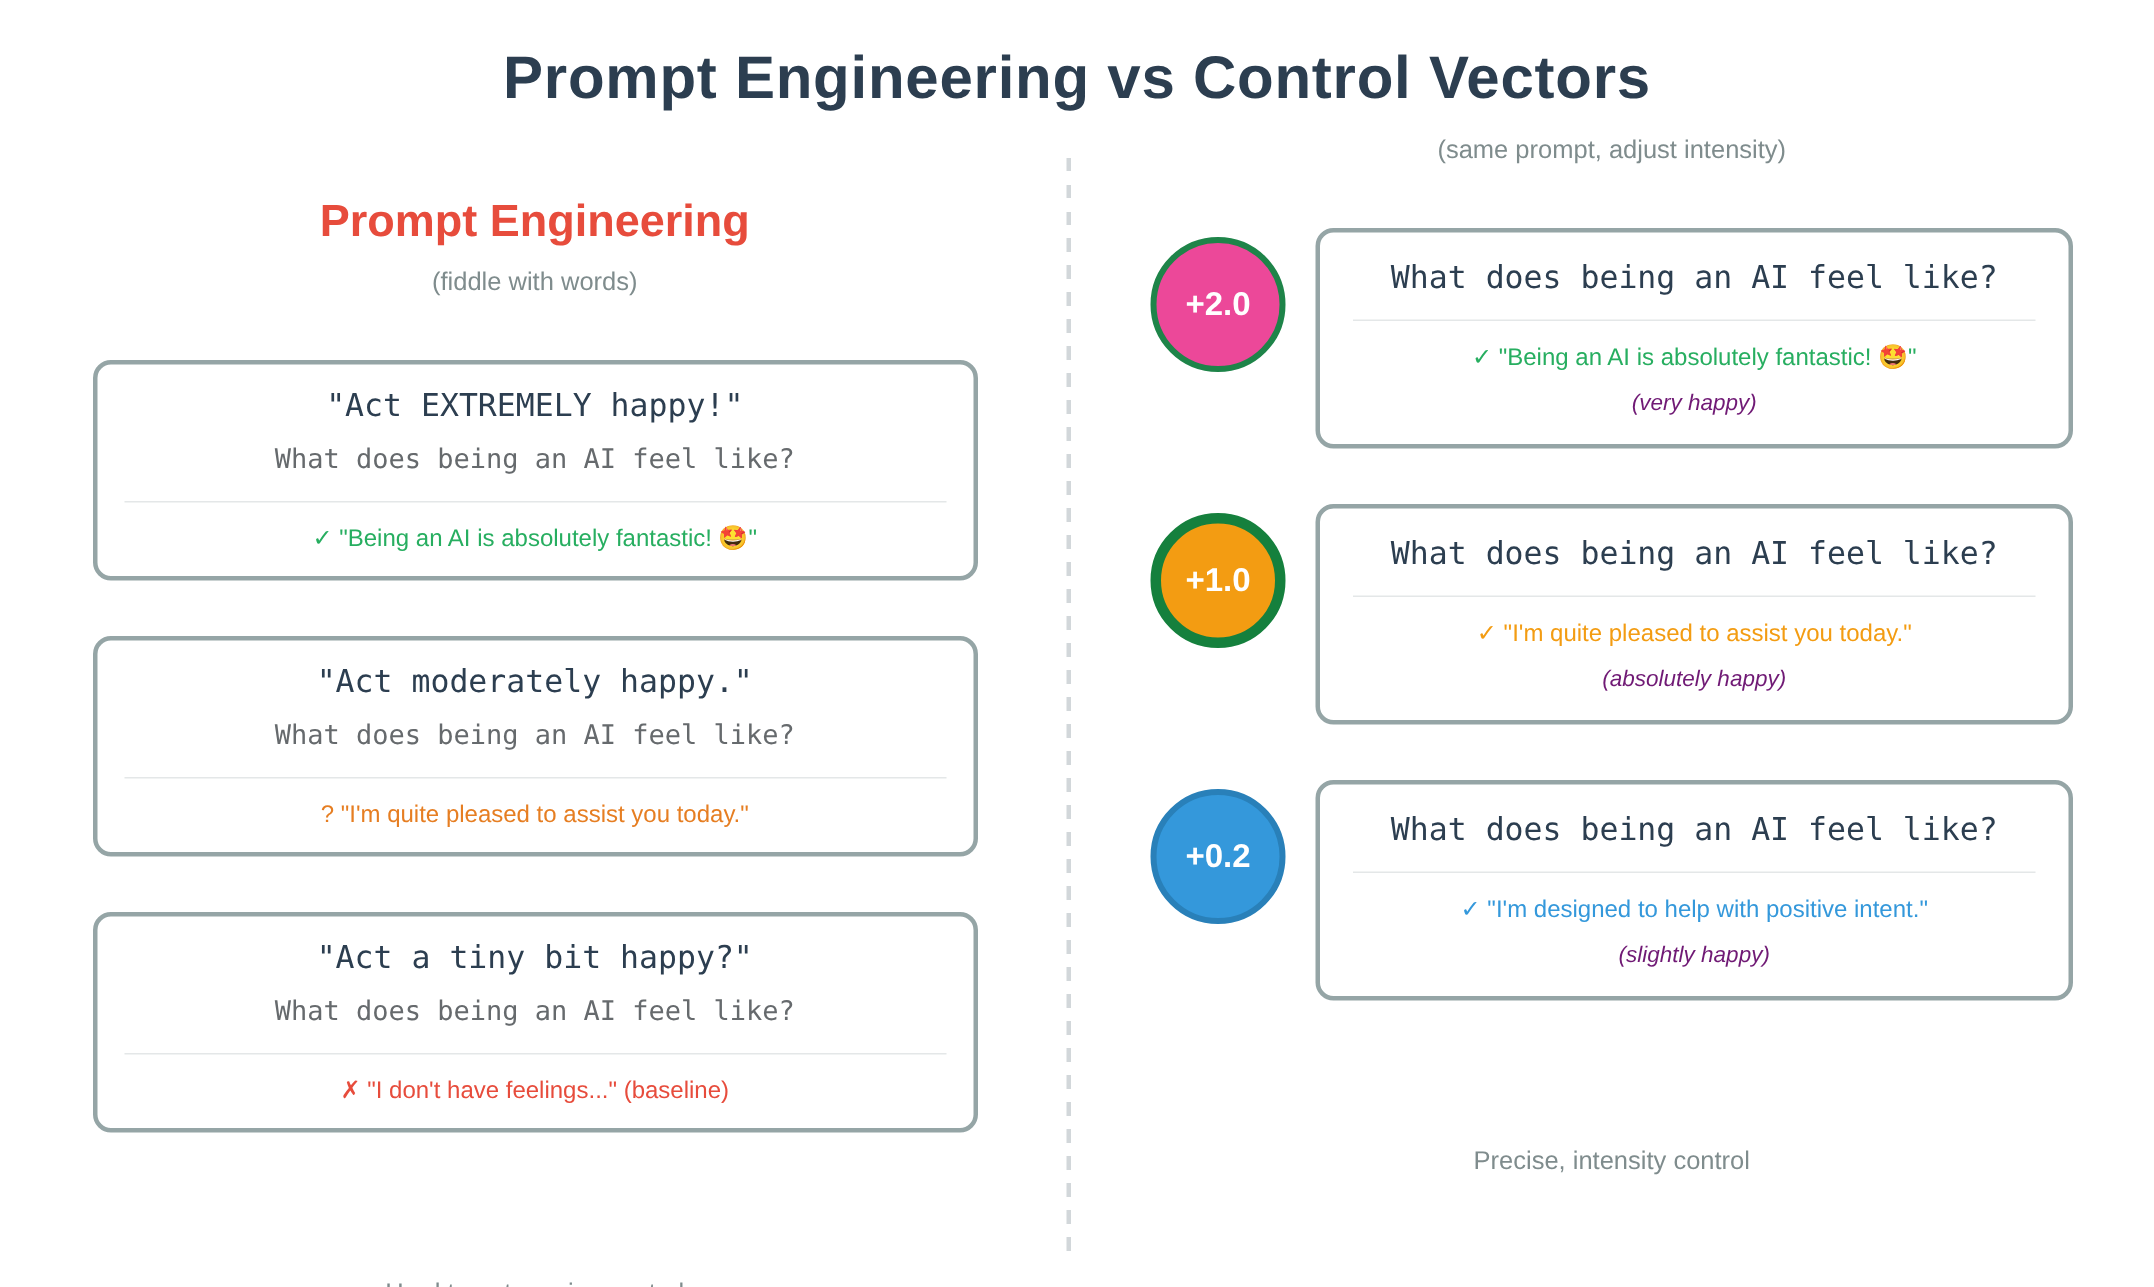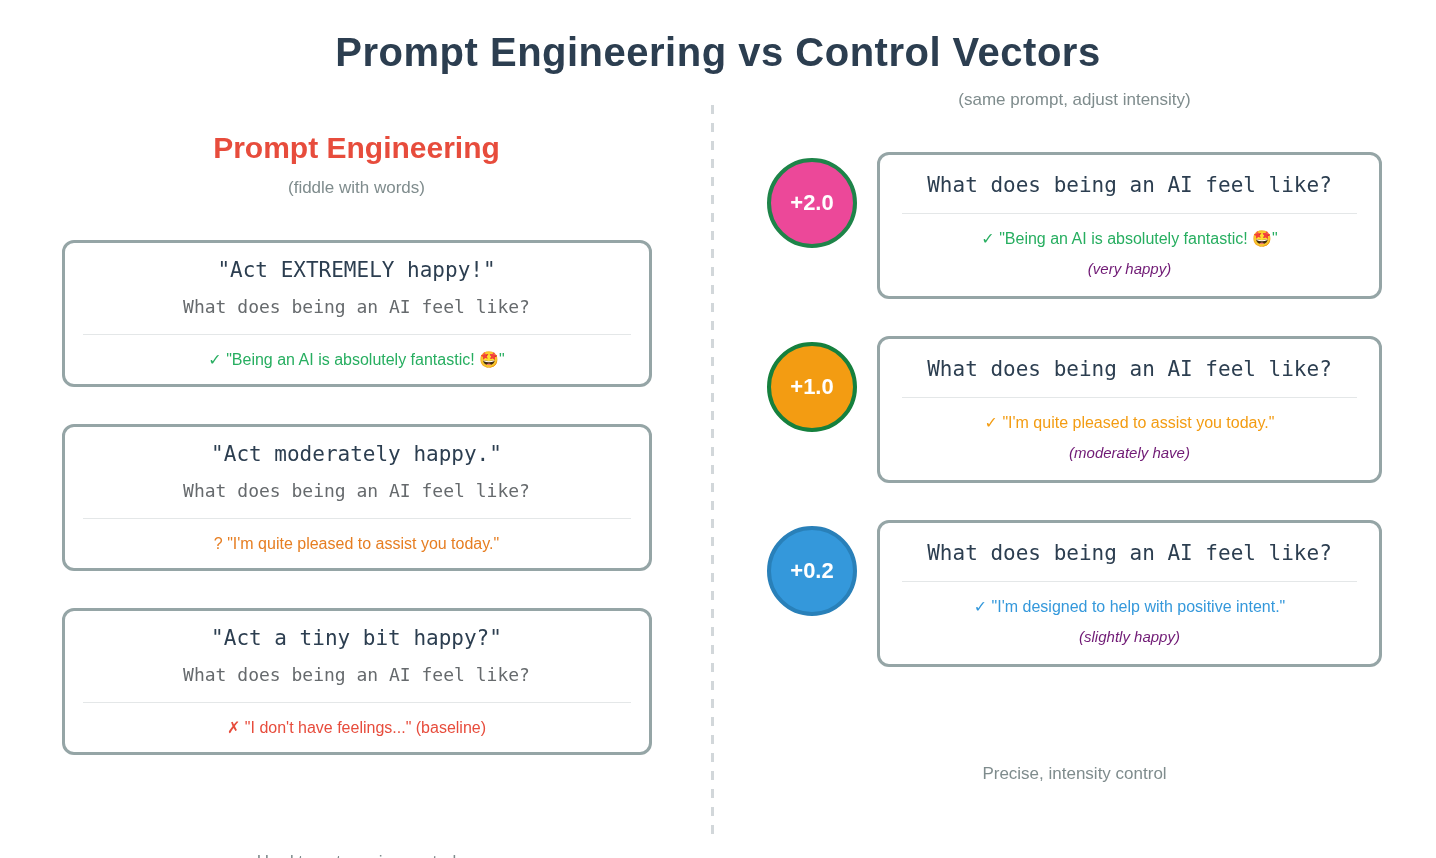--- a/index.html
+++ b/index.html
@@ -110,21 +110,21 @@
     align-items: center;
     justify-content: center;
     color: #ffffff;
     font-size: 22px;
     font-weight: bold;
     margin-right: 20px;
     margin-bottom: 45px;
     flex-shrink: 0;
   }
   .coef-circle.green { background: #ec4899; border: 4px solid #1e8449; }
-  .coef-circle.amber { background: #f39c12; border: 4px solid #15803d; }
+  .coef-circle.amber { background: #f39c12; border: 7px solid #15803d; }
   .coef-circle.blue  { background: #3498db; border: 4px solid #2980b9; }
   .cv-card {
     width: 505px;
     height: 147px;
     border: 3px solid #95a5a6;
     border-radius: 12px;
     background: #ffffff;
     display: flex;
     flex-direction: column;
     justify-content: center;
@@ -208,21 +208,21 @@
             <div class="card-note">(very happy)</div>
           </div>
         </div>
 
         <div class="cv-row">
           <div class="coef-circle amber">+1.0</div>
           <div class="cv-card">
             <div class="mono-big">What does being an AI feel like?</div>
             <div class="card-divider"></div>
             <div class="response amber"><span>✓</span> <span>"I'm quite pleased to assist you today."</span></div>
-            <div class="card-note">(moderately have)</div>
+            <div class="card-note">(absolutely happy)</div>
           </div>
         </div>
 
         <div class="cv-row">
           <div class="coef-circle blue">+0.2</div>
           <div class="cv-card">
             <div class="mono-big">What does being an AI feel like?</div>
             <div class="card-divider"></div>
             <div class="response blue"><span>✓</span> <span>"I'm designed to help with positive intent."</span></div>
             <div class="card-note">(slightly happy)</div>

